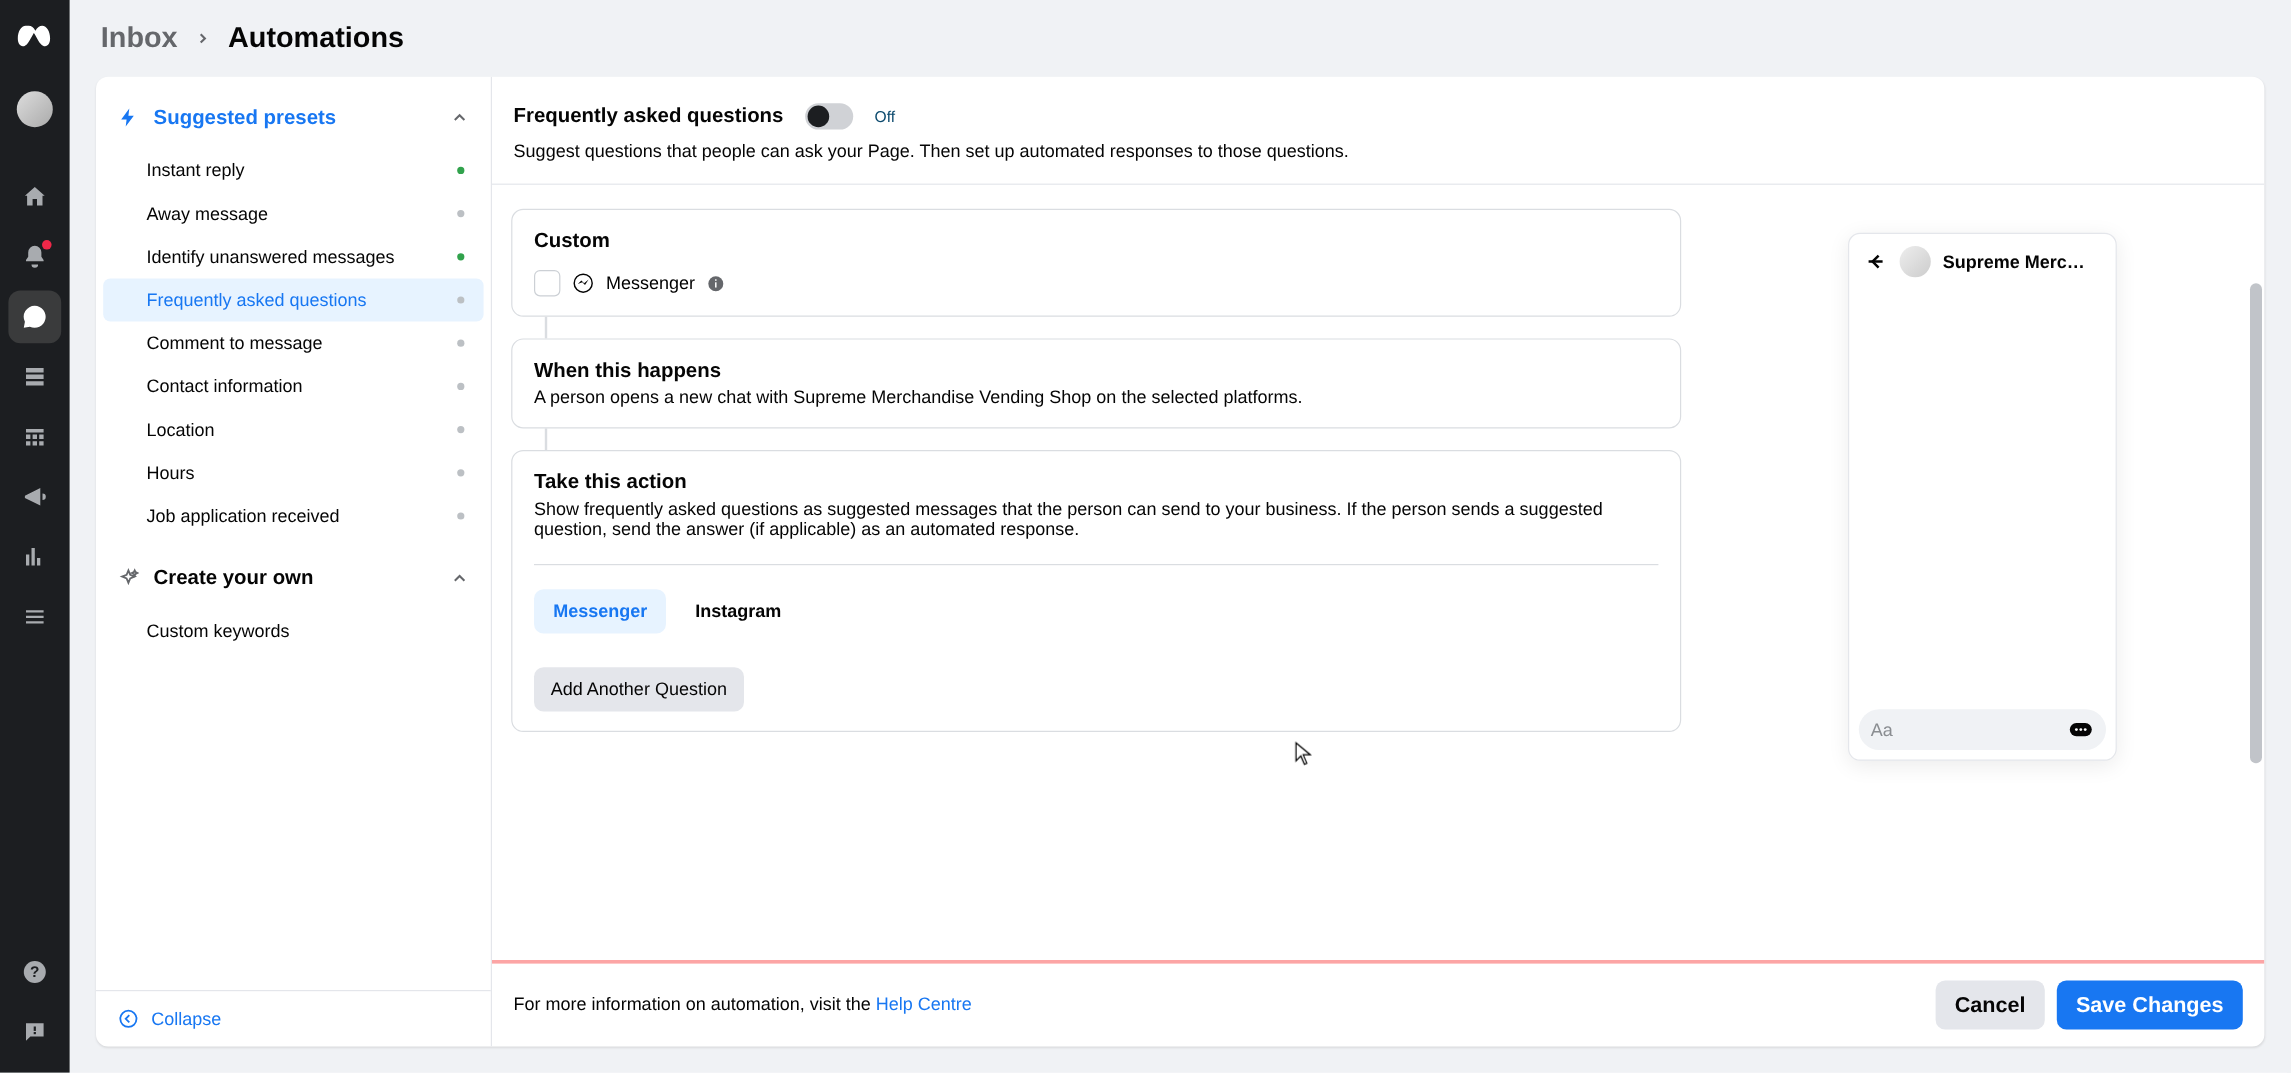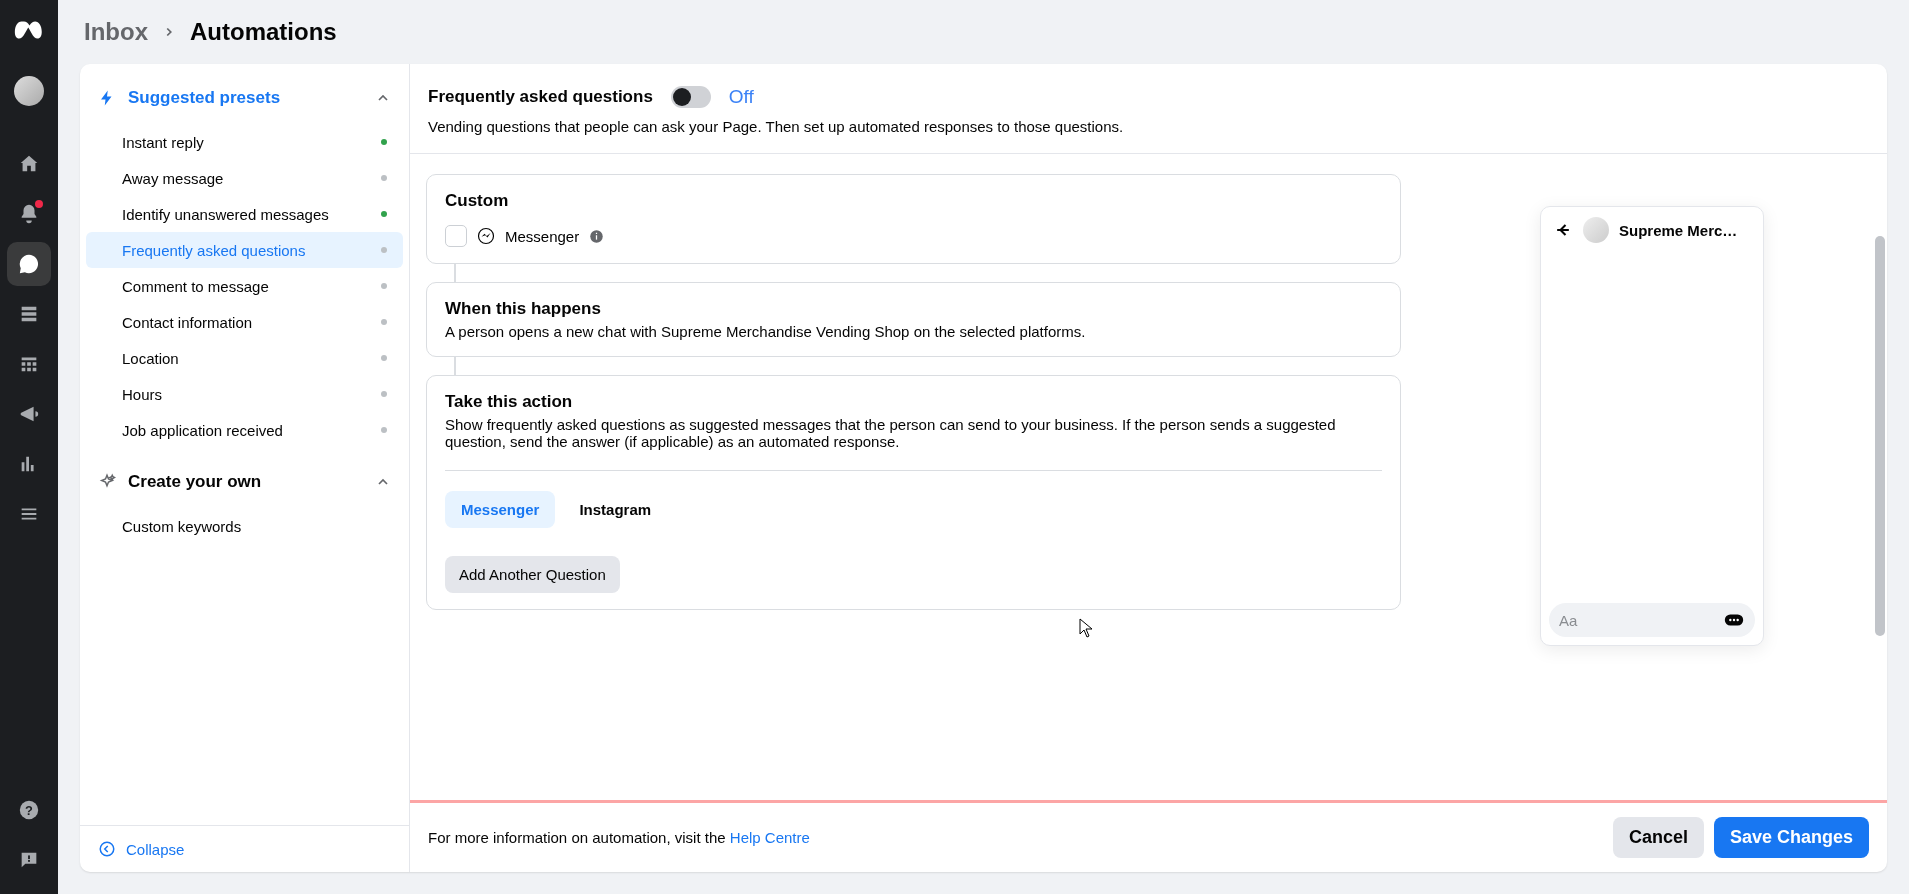--- a/index.html
+++ b/index.html
@@ -26,39 +26,39 @@
 .preset-item.active { background:#e7f3ff; color:#1877f2; font-weight:400; }
 .preset-item .status { width:6px;height:6px;border-radius:50%; background:#bcc0c4; }
 .preset-item .status.on { background:#31a24c; }
 .sidebar .bottom { border-top:1px solid #e4e6eb; margin-top:auto; padding: 14px 18px; display:flex; align-items:center; gap:10px; color:#1877f2; cursor:pointer; font-size:15px; }
 .content { flex:1; display:flex; flex-direction:column; position:relative; }
 .content-head { padding: 22px 18px 18px 18px; border-bottom:1px solid #e4e6eb; }
 .content-head .row1 { display:flex; align-items:center; gap:18px; }
 .content-head .title { font-size:17px; font-weight:700; color:#050505; }
 .toggle { width:40px; height:22px; background:#d0d2d6; border-radius:11px; position:relative; cursor:pointer; }
 .toggle .knob { width:18px;height:18px;border-radius:50%;background:#1c1e21;position:absolute;top:2px;left:2px; }
-.content-head .off { font-size:19px; color:#3b82f6; }
+.content-head .off { font-size:13px; color:#0c4a6e; }
 .content-head .desc { margin-top:10px; font-size:15px; color:#050505; }
 .content-body { flex:1; display:flex; overflow:hidden; }
 .config { flex:1; padding: 20px 16px; overflow:auto; }
 .panel { border:1px solid #dadde1; border-radius:10px; padding:16px 18px; margin-bottom: 0; }
 .connector { width:2px; height:18px; background:#dadde1; margin-left:28px; }
 .panel h3 { font-size:17px; font-weight:700; color:#050505; margin-bottom:4px; }
 .panel .sub { font-size:15px; color:#050505; }
 .channel-row { display:flex; align-items:center; gap:10px; margin-top:14px; }
 .checkbox { width:22px;height:22px;border:1px solid #ccd0d5;border-radius:5px;background:#fff; cursor:pointer; }
 .msgr-icon { width:18px;height:18px; }
 .pill-tabs { display:flex; gap:8px; margin-top:20px; }
 .pill { padding:10px 16px; border-radius:8px; font-size:15px; font-weight:600; cursor:pointer; }
 .pill.active { background:#e7f3ff; color:#1877f2; }
 .pill.inactive { color:#050505; }
 .add-q { margin-top:28px; background:#e4e6eb; border-radius:8px; padding:10px 14px; font-size:15px; color:#050505; display:inline-block; cursor:pointer; }
 .hr { border-top:1px solid #dadde1; margin-top:20px; }
 .preview { width:470px; padding:40px 40px 10px 40px; display:flex; align-items:flex-start; overflow:hidden; }
-.phone { width:224px; height:440px; margin:12px auto; border:1px solid #e4e6eb; border-radius:10px; box-shadow:0 4px 18px rgba(0,0,0,.08); display:flex; flex-direction:column; overflow:hidden; background:#fff; }
+.phone { width:224px; height:440px; margin:0 auto; border:1px solid #e4e6eb; border-radius:10px; box-shadow:0 4px 18px rgba(0,0,0,.08); display:flex; flex-direction:column; overflow:hidden; background:#fff; }
 .phone-head { display:flex; align-items:center; gap:10px; padding:10px 12px; }
 .phone-head .back { cursor:pointer; }
 .phone-head .pavatar { width:26px;height:26px;border-radius:50%;background:linear-gradient(135deg,#eee,#ccc); }
 .phone-head .pname { font-size:15px; font-weight:700; color:#050505; white-space:nowrap; overflow:hidden; text-overflow:ellipsis; flex:1; }
 .phone-body { flex:1; }
 .phone-input { margin:8px; background:#f0f2f5; border-radius:18px; height:34px; display:flex; align-items:center; padding:0 10px; justify-content:space-between; }
 .phone-input .ph { color:#8a8d91; font-size:15px; }
 .footer { border-top:3px solid #fca5a5; padding:14px 18px; display:flex; align-items:center; justify-content:space-between; }
 .footer .info { font-size:15px; color:#050505; }
 .footer .info a { color:#1877f2; text-decoration:none; }
@@ -232,21 +232,21 @@
     <div class="content">
       <div class="scrollbar"></div>
       <div class="content-head">
         <div class="row1">
           <span class="title">Frequently asked questions</span>
           <div class="toggle">
               <div class="knob"></div>
             </div>
           <span class="off">Off</span>
         </div>
-        <div class="desc">Vending questions that people can ask your Page. Then set up automated responses to those questions.</div>
+        <div class="desc">Suggest questions that people can ask your Page. Then set up automated responses to those questions.</div>
       </div>
 
       <div class="content-body">
         <div class="config">
           <div class="panel">
             <h3>Custom</h3>
             <div class="channel-row">
               <div class="checkbox"></div>
               <svg class="msgr-icon" viewBox="0 0 24 24">
                   <circle cx="12" cy="12" r="10" fill="none" stroke="#050505" stroke-width="1.6"></circle>

